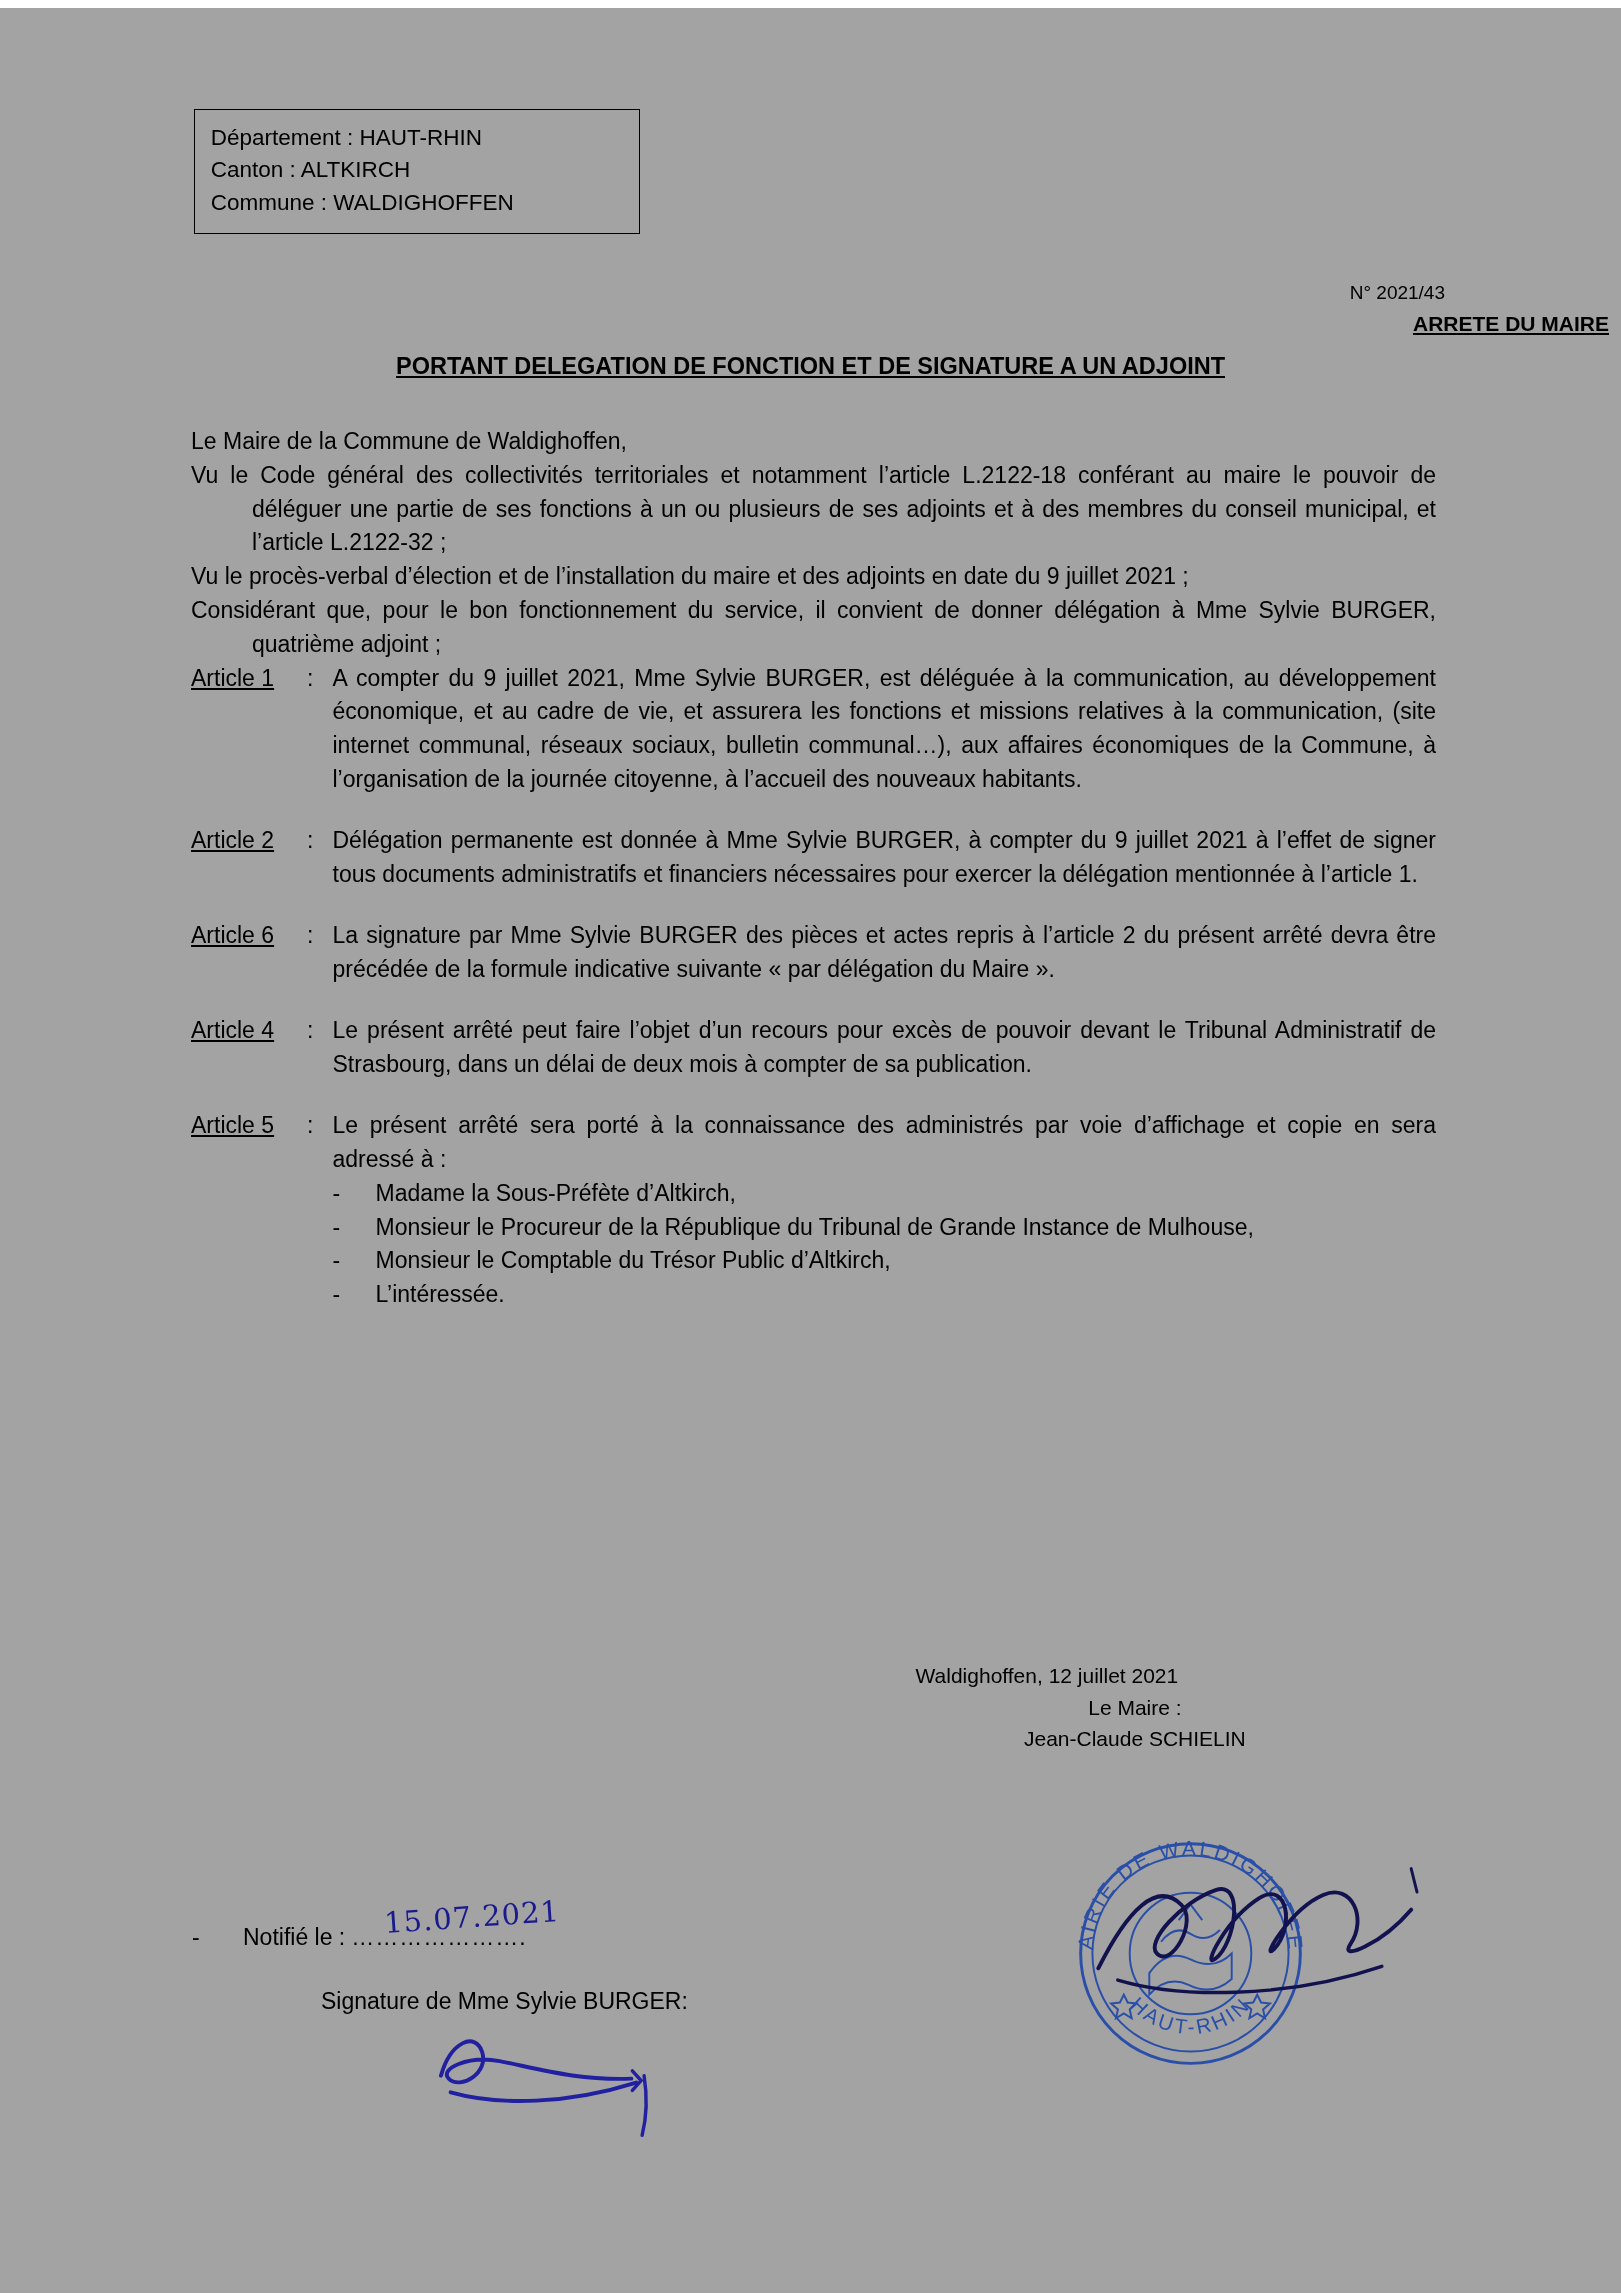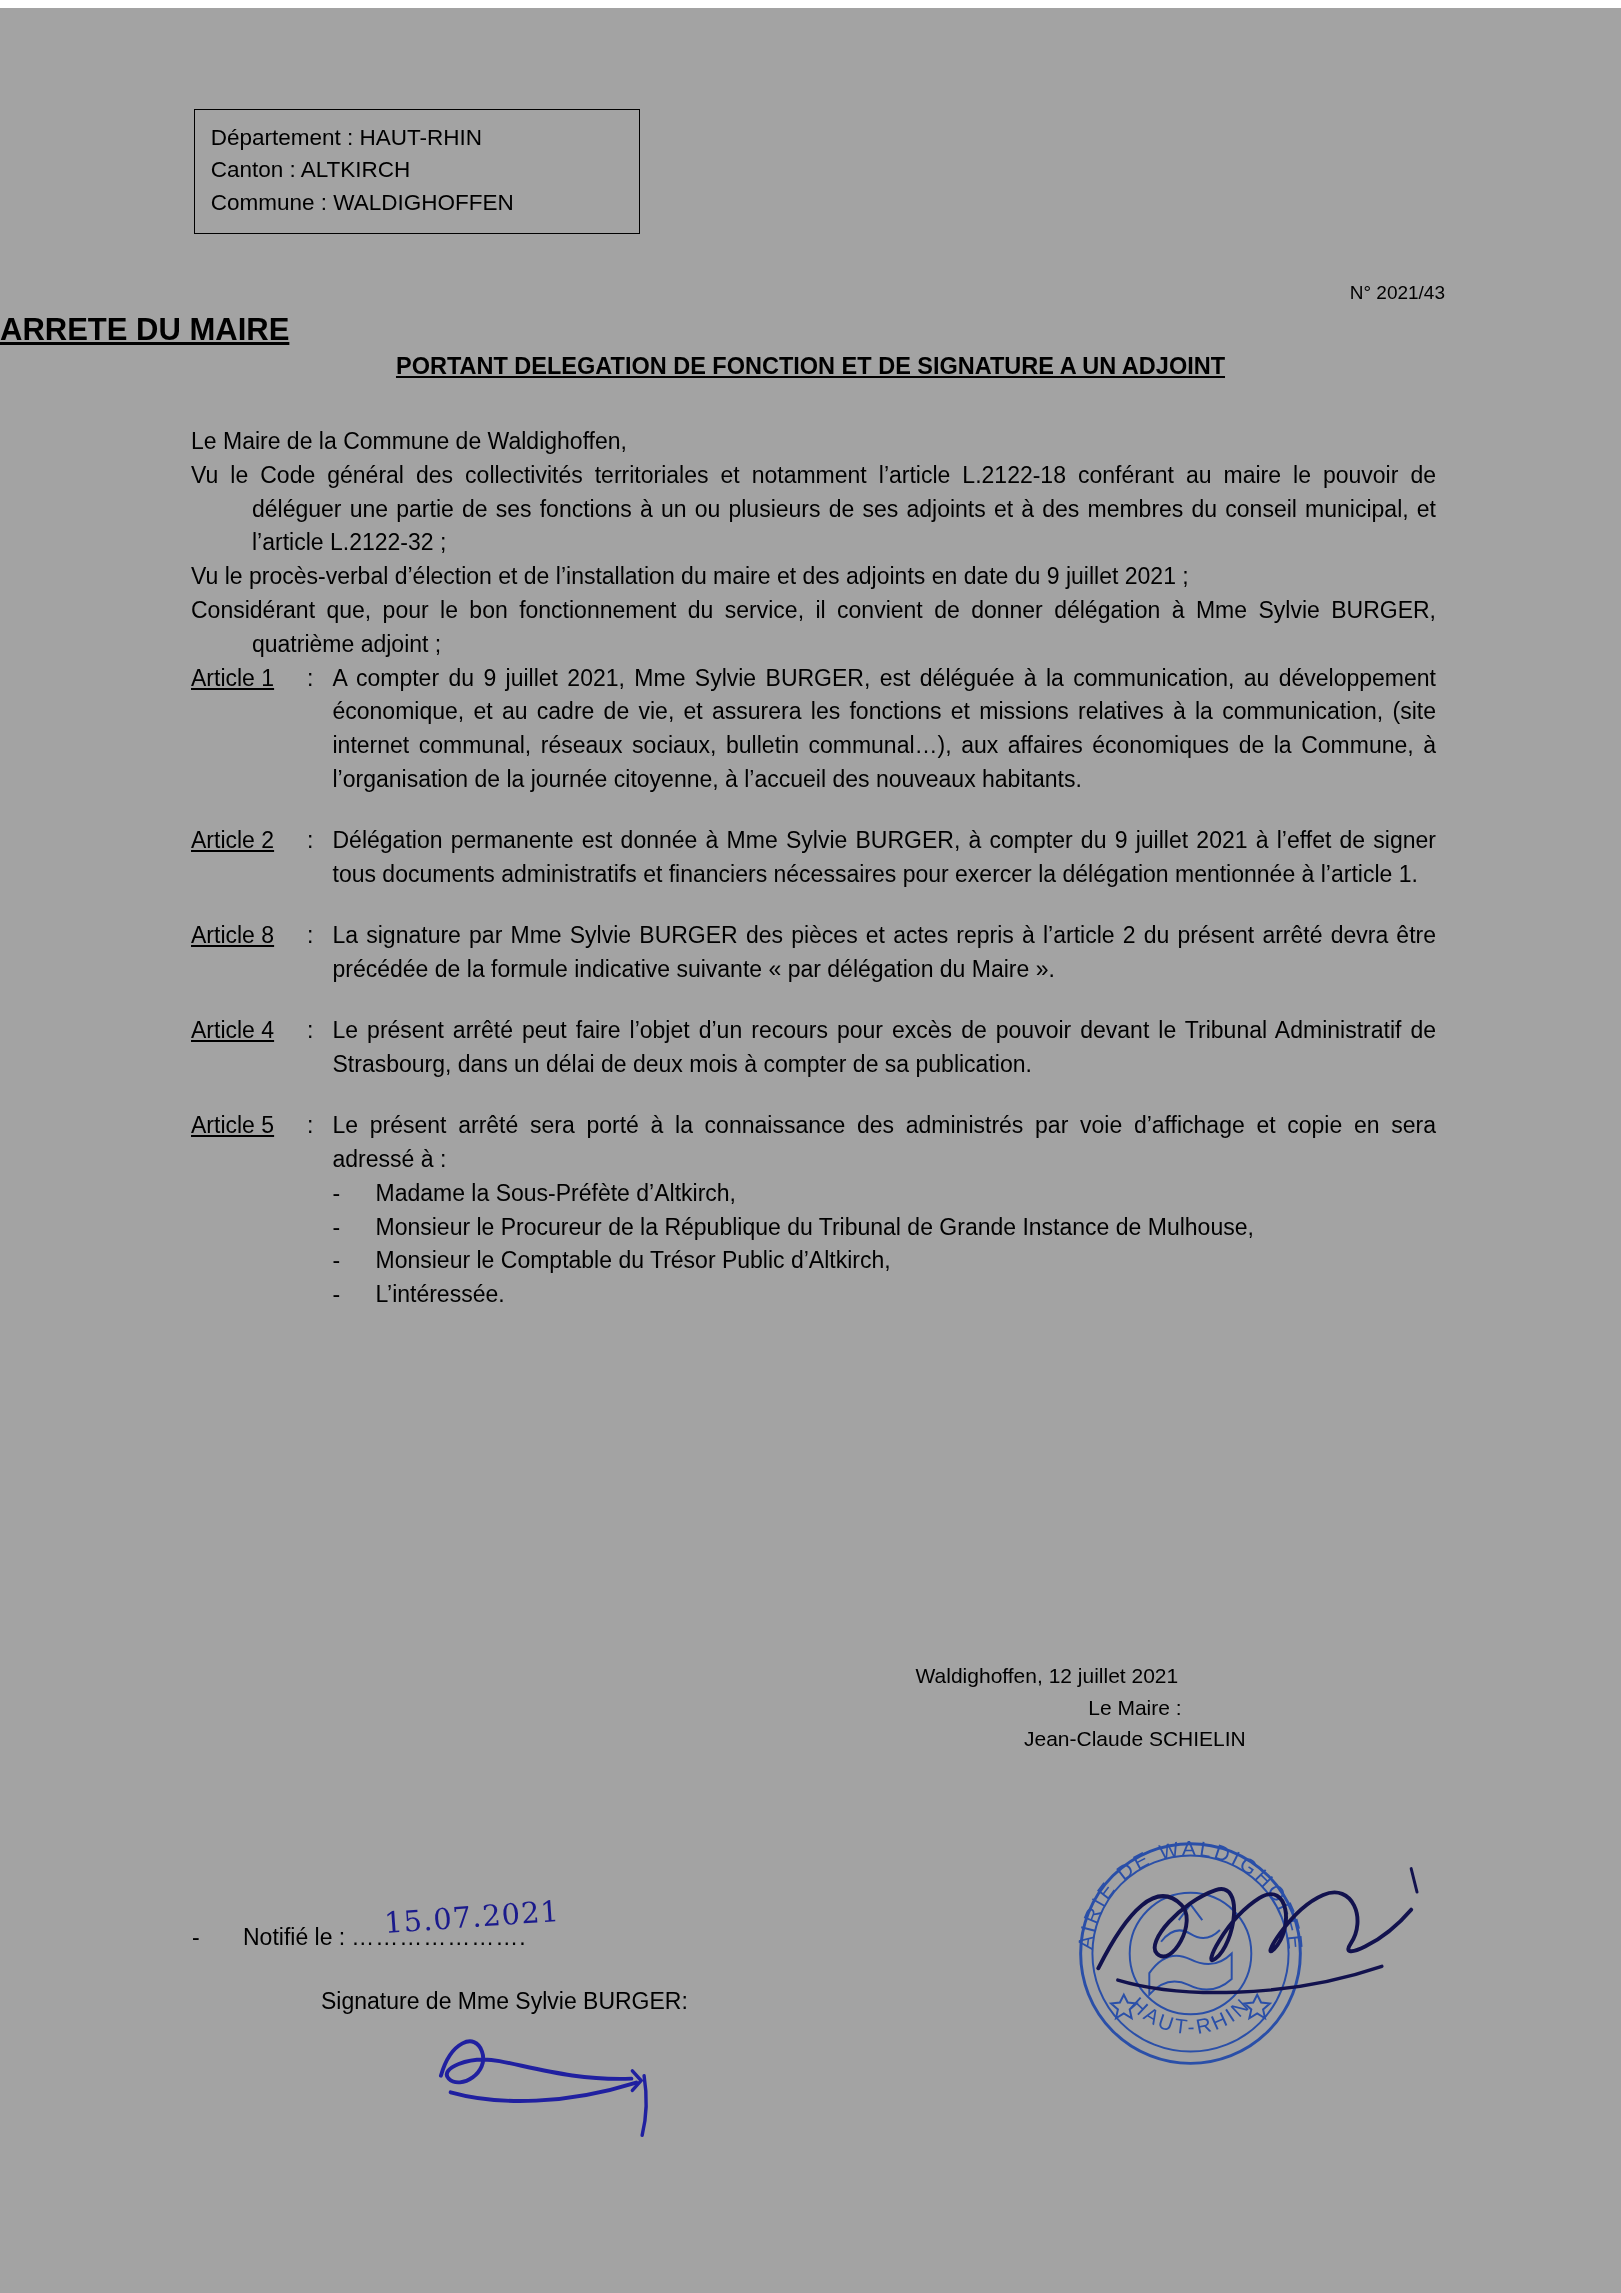--- a/index.html
+++ b/index.html
@@ -45,22 +45,22 @@
     right: 176px;
     top: 274px;
     font-size: 19px;
   }
 
   
   .title-1 {
     position: absolute;
     left: 0; right: 12px;
     top: 304px;
-    text-align: left;
-    font-size: 31px;
+    text-align: right;
+    font-size: 21px;
     font-weight: bold;
     text-decoration: underline;
   }
   .title-2 {
     position: absolute;
     left: 0; right: 0;
     top: 345px;
     text-align: center;
     font-size: 23.5px;
     font-weight: bold;
@@ -236,21 +236,21 @@
       <div class="article-text">A compter du 9 juillet 2021, Mme Sylvie BURGER, est déléguée à la communication, au développement économique, et au cadre de vie, et assurera les fonctions et missions relatives à la communication, (site internet communal, réseaux sociaux, bulletin communal…), aux affaires économiques de la Commune, à l’organisation de la journée citoyenne, à l’accueil des nouveaux habitants.</div>
     </div>
 
     <div class="article">
       <div class="article-label"><u>Article 2</u></div>
       <div class="article-colon">:</div>
       <div class="article-text">Délégation permanente est donnée à Mme Sylvie BURGER, à compter du 9 juillet 2021 à l’effet de signer tous documents administratifs et financiers nécessaires pour exercer la délégation mentionnée à l’article 1.</div>
     </div>
 
     <div class="article">
-      <div class="article-label"><u>Article 8</u></div>
+      <div class="article-label"><u>Article 6</u></div>
       <div class="article-colon">:</div>
       <div class="article-text">La signature par Mme Sylvie BURGER des pièces et actes repris à l’article 2 du présent arrêté devra être précédée de la formule indicative suivante « par délégation du Maire ».</div>
     </div>
 
     <div class="article">
       <div class="article-label"><u>Article 4</u></div>
       <div class="article-colon">:</div>
       <div class="article-text">Le présent arrêté peut faire l’objet d’un recours pour excès de pouvoir devant le Tribunal Administratif de Strasbourg, dans un délai de deux mois à compter de sa publication.</div>
     </div>
 

